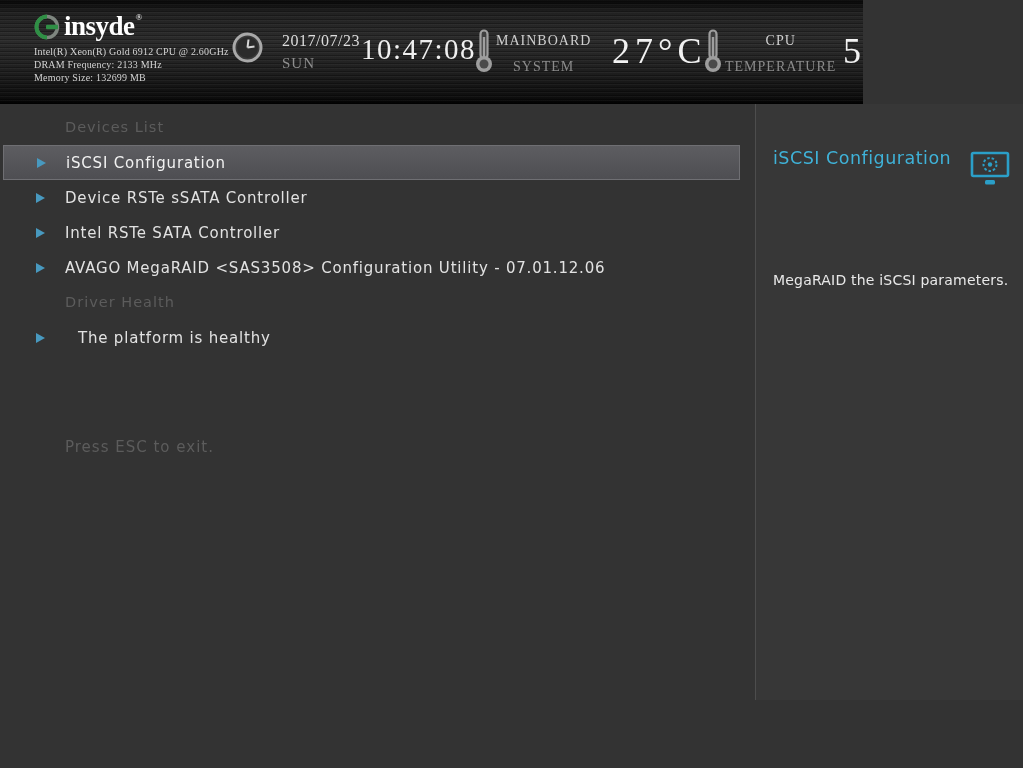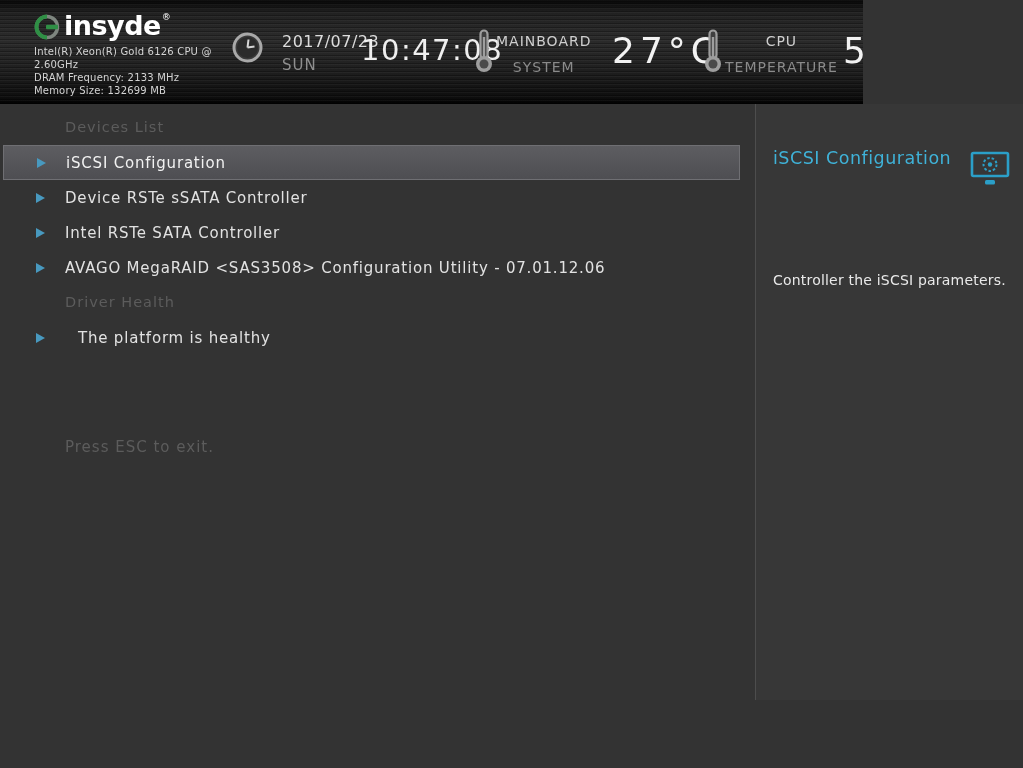--- a/index.html
+++ b/index.html
@@ -6,20 +6,21 @@
   html,body { width:1023px; height:768px; background:#333; overflow:hidden; }
   body { font-family:"DejaVu Sans","Liberation Sans",sans-serif; color:#e4e4e4; }
   .screen { position:relative; width:1023px; height:768px; background:#333; }
 
   
   .banner {
     position:relative; width:863px; height:104px; overflow:hidden;
     background:
       repeating-linear-gradient(180deg, rgba(255,255,255,0.035) 0 1px, rgba(0,0,0,0) 1px 3px, rgba(0,0,0,0.28) 3px 4px),
       linear-gradient(180deg,#070707 0%,#212121 12%,#2b2b2b 38%,#1f1f1f 68%,#0d0d0d 94%,#000 100%);
+    font-family: Liberation Serif, serif;
   }
   .banner * { position:absolute; }
 
   .brand-row { left:32px; top:11px; display:flex; align-items:flex-start; }
   .brand-icon { width:30px; height:30px; }
   .brand-name { font-size:27px; font-weight:700; color:#fff; letter-spacing:-0.5px; line-height:30px; margin-left:2px; }
   .brand-reg { font-size:9px; color:#fff; margin-left:1px; margin-top:1px; }
 
   .sysinfo { left:34px; top:45px; width:205px; font-size:10px; line-height:13px; color:#d4d4d4; letter-spacing:0.2px; }
   .sysinfo div { position:static; }
@@ -108,21 +109,21 @@
       <svg class="brand-icon" style="position:static;" viewBox="0 0 30 30">
         <circle cx="15" cy="16" r="10.5" fill="none" stroke="#7e867f" stroke-width="3.5"></circle>
         <path d="M15 5.5 A10.5 10.5 0 0 0 15 26.5" fill="none" stroke="#2f8f45" stroke-width="4"></path>
         <rect x="14" y="13.8" width="12" height="4.5" rx="1" fill="#2f8f45"></rect>
       </svg>
       <span class="brand-name" style="position:static;">insyde</span>
       <span class="brand-reg" style="position:static;">®</span>
     </div>
 
     <div class="sysinfo">
-      <div>Intel(R) Xeon(R) Gold 6126 CPU @ 2.60GHz</div>
+      <div>Intel(R) Xeon(R) Gold 6912 CPU @ 2.60GHz</div>
       <div>DRAM Frequency: 2133 MHz</div>
       <div>Memory Size: 132699 MB</div>
     </div>
 
     <svg class="clock-icon" width="31" height="31" viewBox="0 0 31 31">
       <circle cx="15.5" cy="15.5" r="14.5" fill="#3a3a3a"></circle>
       <circle cx="15.5" cy="15.5" r="13.5" fill="none" stroke="#a9a9a9" stroke-width="3"></circle>
       <circle cx="15.5" cy="15.5" r="10.5" fill="#2b2b2b"></circle>
       <line x1="15.5" y1="15.5" x2="16.5" y2="7.5" stroke="#d6d6d6" stroke-width="2"></line>
       <line x1="15.5" y1="15.5" x2="22.5" y2="14.5" stroke="#d6d6d6" stroke-width="2"></line>
@@ -212,17 +213,17 @@
     <div class="detail-panel">
       <div class="detail-title-row">
         <span class="detail-title">iSCSI Configuration</span>
         <svg class="detail-icon" width="42" height="38" viewBox="0 0 42 38">
           <rect x="3" y="3" width="36" height="23" rx="1.5" fill="none" stroke="#2b9fc8" stroke-width="2.6"></rect>
           <circle cx="21" cy="14.5" r="6.5" fill="none" stroke="#2b9fc8" stroke-width="2" stroke-dasharray="2.5 2"></circle>
           <circle cx="21" cy="14.5" r="2.2" fill="#2b9fc8"></circle>
           <rect x="16" y="30" width="10" height="4.5" rx="1.5" fill="#2b9fc8"></rect>
         </svg>
       </div>
-      <div class="detail-desc">Controller the iSCSI parameters.</div>
+      <div class="detail-desc">MegaRAID the iSCSI parameters.</div>
     </div>
 
   </div>
 </div>
 
 </body></html>

